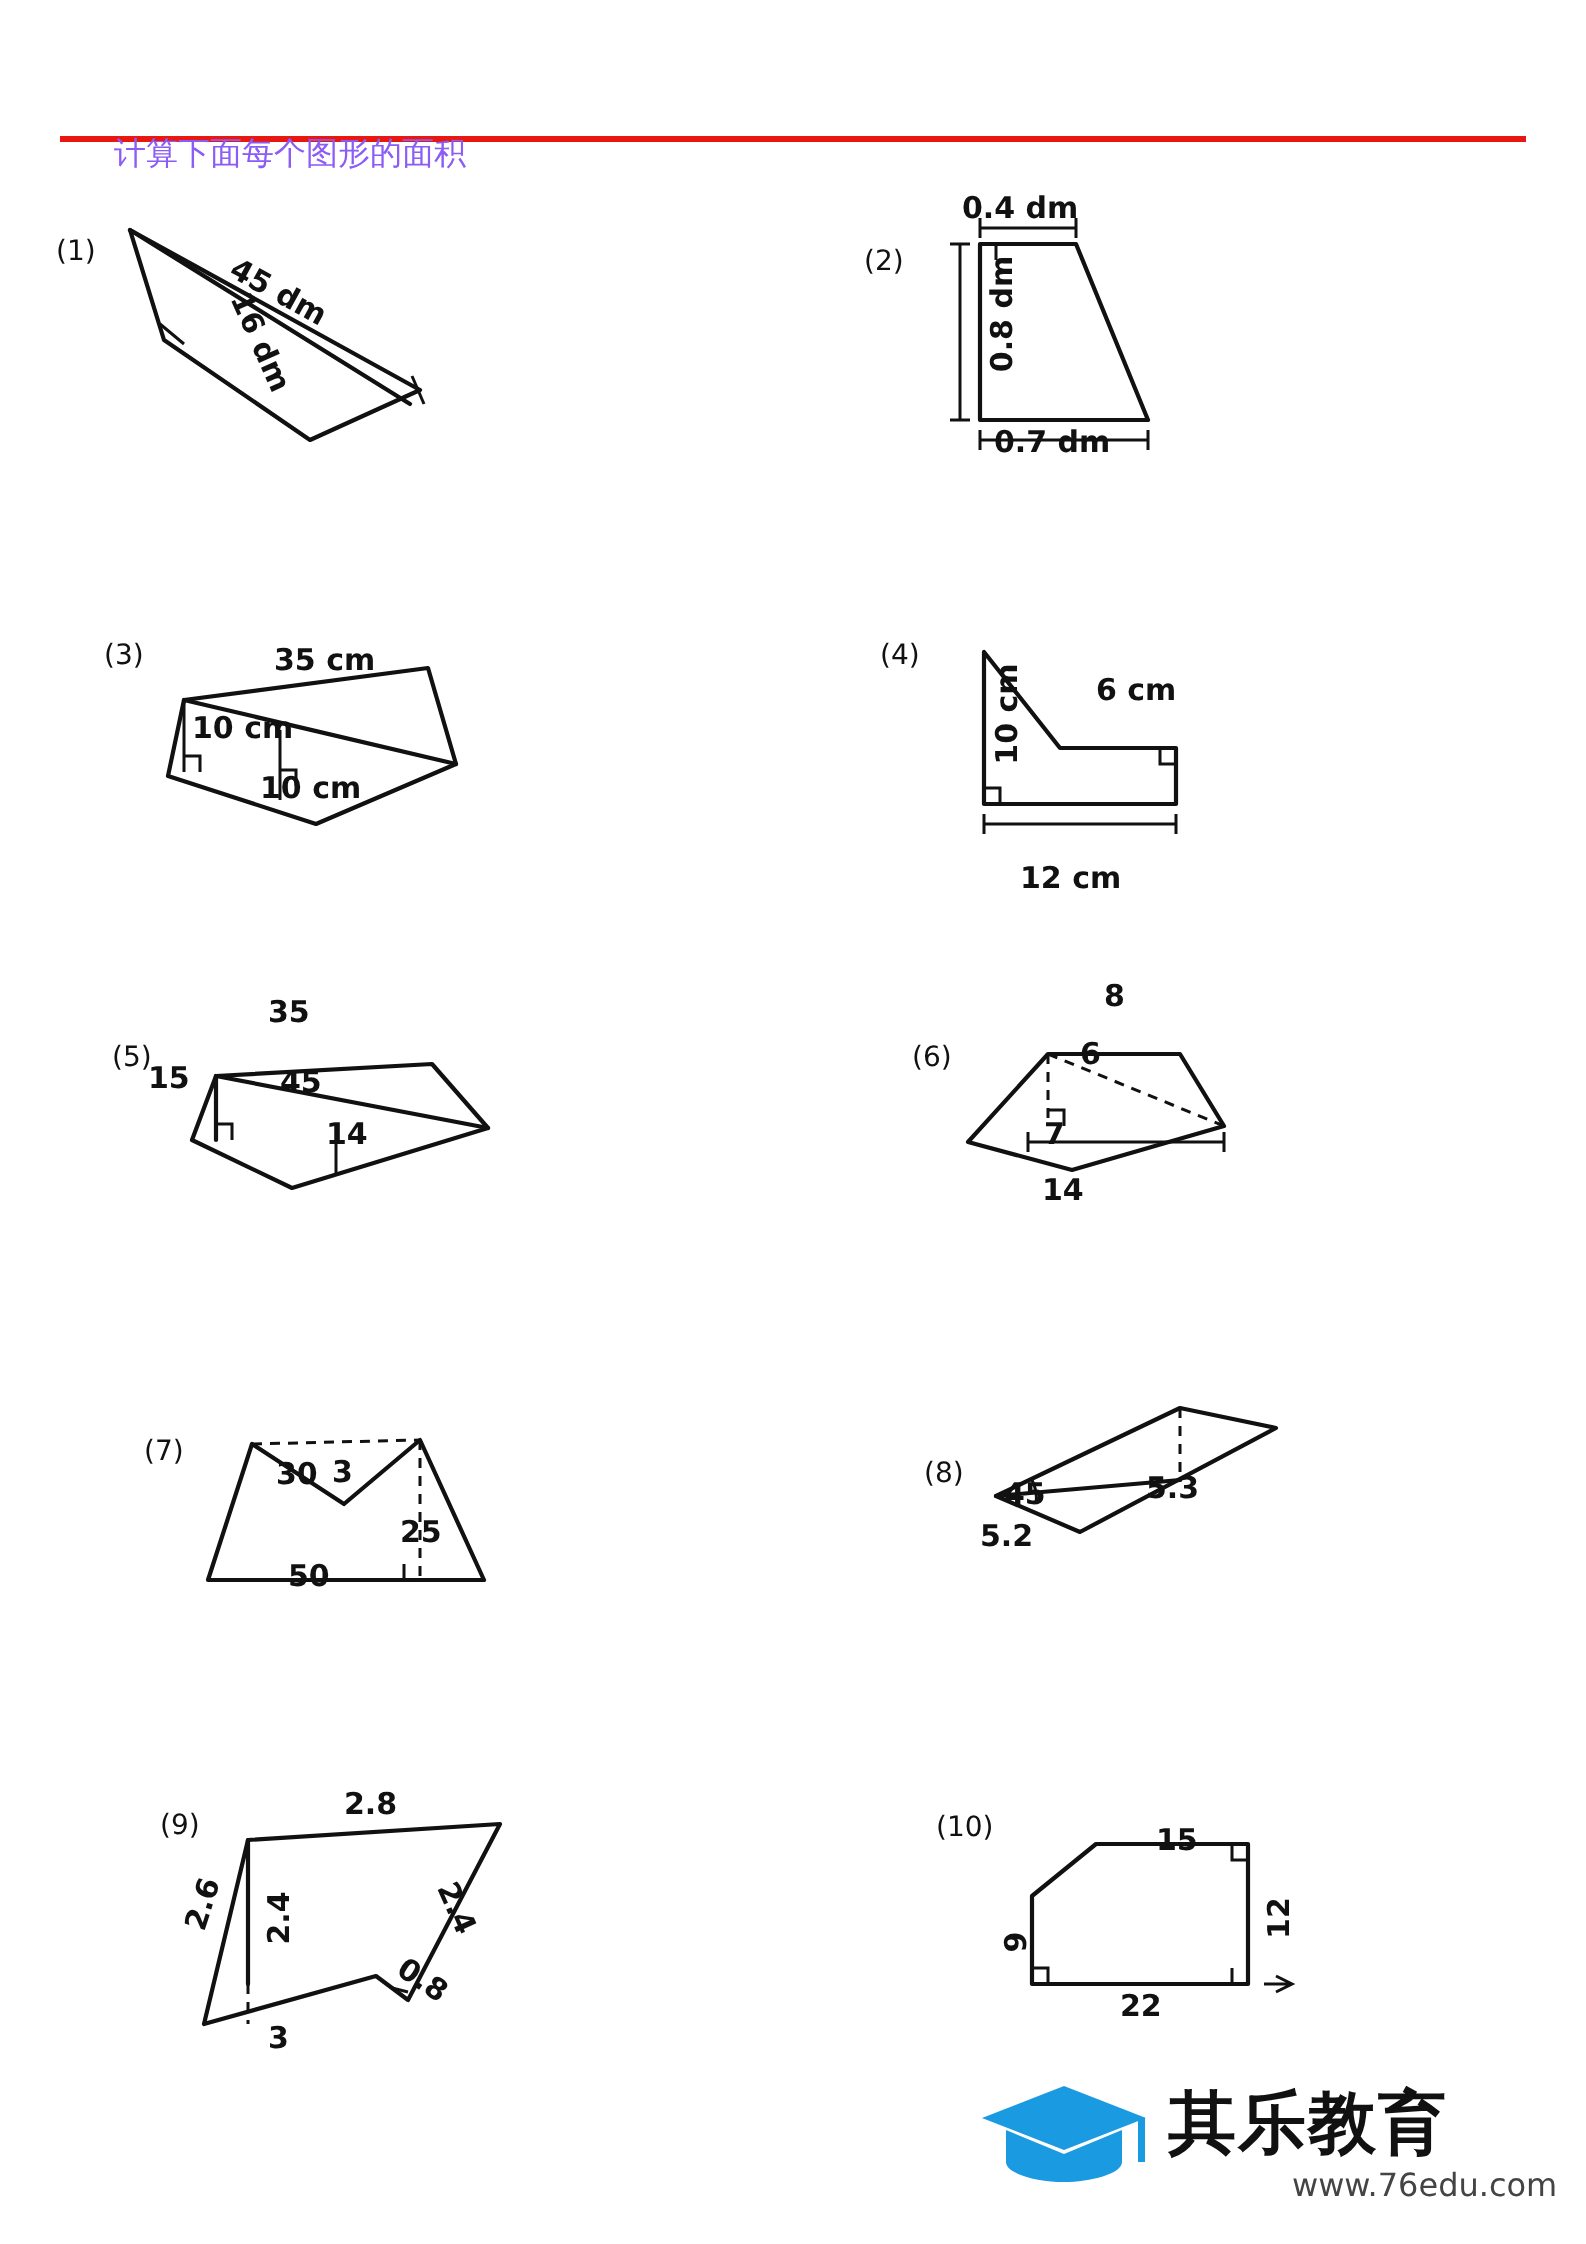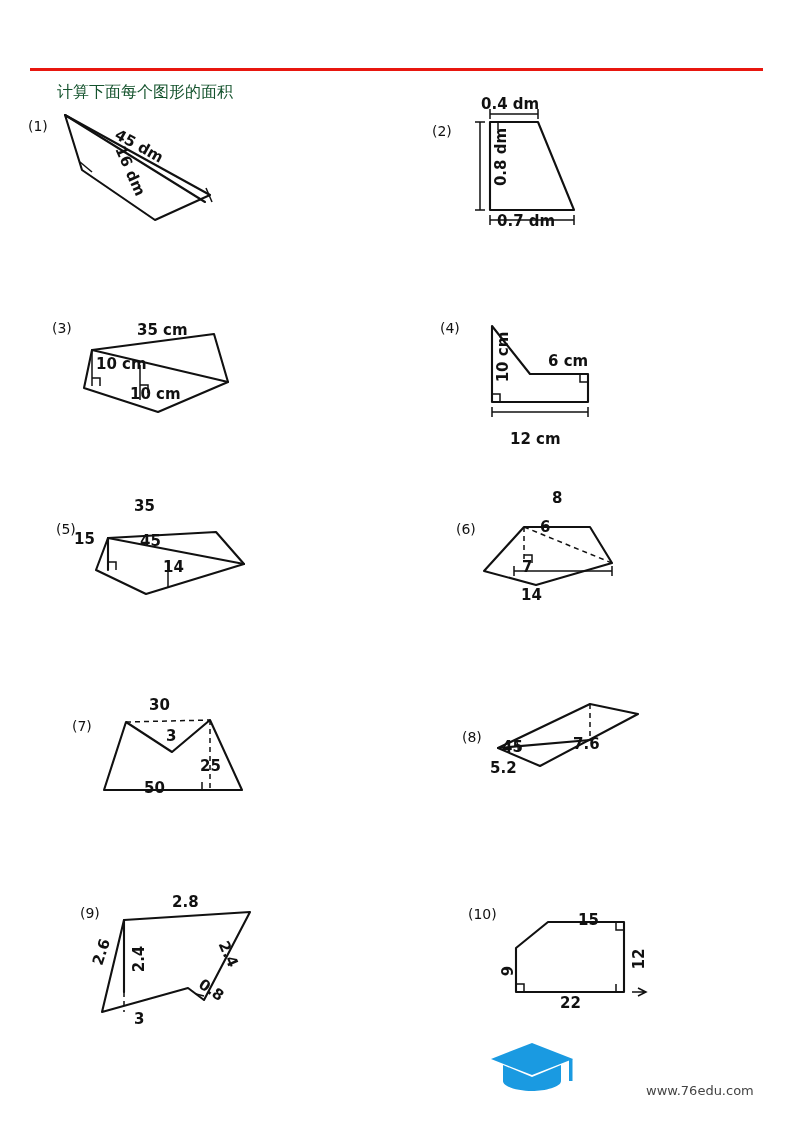--- a/index.html
+++ b/index.html
@@ -24,24 +24,24 @@
     letter-spacing:1px;
     white-space:nowrap;
   }
   .title-underline{
     position:absolute;
     top:68px;left:30px;width:733px;height:3px;
     background:#e8170f;
   }
   .subtitle{
     position:absolute;
-    top:82px;left:57px;
+    top:67px;left:57px;
     font-family:Liberation Serif, serif;
     font-size:16px;
-    color:#14532d;
+    color:#8b5cf6;
     white-space:nowrap;
   }
 
   
   .lab{
     position:absolute;
     font-family:"DejaVu Sans", sans-serif;
     font-weight:bold;
     color:#111;
     white-space:nowrap;
@@ -73,21 +73,21 @@
     font-family:"DejaVu Sans", sans-serif;
     font-weight:bold;
     font-size:34px;
     color:#111;
     letter-spacing:1px;
     white-space:nowrap;
   }
   .logo-url{
     position:absolute;left:157px;top:48px;
     font-family:"DejaVu Sans", sans-serif;
-    font-size:13px;
+    font-size:16px;
     color:#444;
     white-space:nowrap;
   }
 </style>
 </head>
 <body>
 
 <div class="page">
 
   <div class="title-underline"></div>
@@ -133,21 +133,21 @@
 
   <div class="idx" style="left:440px;top:320px;">(4)</div>
   <svg style="left:470px;top:316px;" width="160" height="110" viewBox="0 0 160 110">
     <path class="stroke" d="M22,10 L22,86 L118,86 L118,58 L60,58 Z"></path>
     <path class="thin" d="M22,78 L30,78 L30,86"></path>
     <path class="thin" d="M110,58 L110,66 L118,66"></path>
     <path class="thin" d="M22,96 L118,96"></path>
     <path class="thin" d="M22,91 L22,101 M118,91 L118,101"></path>
   </svg>
   <div class="lab num" style="left:478px;top:348px;transform:rotate(-90deg);">10 cm</div>
-  <div class="lab num" style="left:548px;top:352px;">6 cm</div>
+  <div class="lab num" style="left:548px;top:336px;">6 cm</div>
   <div class="lab num" style="left:510px;top:410px;margin-top:20px;">12 cm</div>
 
   <div class="idx" style="left:56px;top:521px;">(5)</div>
   <svg style="left:84px;top:512px;" width="180" height="100" viewBox="0 0 180 100">
     <path class="stroke" d="M24,26 L132,20 L160,52 L62,82 L12,58 Z"></path>
     <path class="stroke" d="M24,26 L160,52"></path>
     <path class="stroke" d="M24,26 L24,58"></path>
     <path class="thin" d="M24,50 L32,50 L32,58"></path>
     <path class="thin" d="M84,50 L84,76"></path>
   </svg>
@@ -170,34 +170,34 @@
   <div class="lab num" style="left:522px;top:558px;">7</div>
   <div class="lab num" style="left:521px;top:586px;">14</div>
 
   <div class="idx" style="left:72px;top:718px;">(7)</div>
   <svg style="left:96px;top:700px;" width="180" height="110" viewBox="0 0 180 110">
     <path class="stroke" d="M30,22 L76,52 L114,20 L146,90 L8,90 Z"></path>
     <path class="dash" d="M30,22 L114,20"></path>
     <path class="dash" d="M114,20 L114,90"></path>
     <path class="thin" d="M106,82 L106,90 L114,90"></path>
   </svg>
-  <div class="lab num" style="left:138px;top:696px;margin-left:11px;">30</div>
+  <div class="lab num" style="left:138px;top:728px;">30</div>
   <div class="lab num" style="left:166px;top:727px;">3</div>
   <div class="lab num" style="left:200px;top:757px;">25</div>
   <div class="lab num" style="left:144px;top:779px;">50</div>
 
   <div class="idx" style="left:462px;top:729px;">(8)</div>
   <svg style="left:486px;top:690px;" width="180" height="100" viewBox="0 0 180 100">
     <path class="stroke" d="M12,58 L104,14 L152,24 L54,76 Z"></path>
     <path class="stroke" d="M12,58 L104,50"></path>
     <path class="dash" d="M104,14 L104,50"></path>
     <path class="thin" d="M30,50 A20,20 0 0,1 32,62"></path>
   </svg>
   <div class="lab num" style="left:502px;top:738px;">45</div>
-  <div class="lab num" style="left:573px;top:735px;">7.6</div>
+  <div class="lab num" style="left:573px;top:735px;">5.3</div>
   <div class="lab num" style="left:490px;top:759px;">5.2</div>
 
   <div class="idx" style="left:80px;top:905px;">(9)</div>
   <svg style="left:100px;top:900px;" width="180" height="130" viewBox="0 0 180 130">
     <path class="stroke" d="M24,20 L150,12 L104,100 L88,88 L2,112 Z"></path>
     <path class="stroke" d="M24,20 L24,92"></path>
     <path class="dash" d="M24,92 L24,112"></path>
     <path class="thin" d="M96,94 L104,96"></path>
   </svg>
   <div class="lab num" style="left:172px;top:893px;">2.8</div>
@@ -219,16 +219,17 @@
   <div class="lab num" style="left:503px;top:962px;transform:rotate(-90deg);">9</div>
   <div class="lab num" style="left:629px;top:950px;transform:rotate(-90deg);">12</div>
   <div class="lab num" style="left:560px;top:994px;">22</div>
 
   <div class="logo-wrap">
     <svg class="cap" width="86" height="52" viewBox="0 0 86 52">
       <polygon points="43,2 84,18 43,34 2,18" fill="#1a9ae1"></polygon>
       <path d="M14,24 L14,40 C14,46 30,50 43,50 C56,50 72,46 72,40 L72,24 L43,36 Z" fill="#1a9ae1"></path>
       <rect x="80" y="18" width="3.5" height="22" fill="#1a9ae1"></rect>
     </svg>
+    <div class="logo-text">其乐教育</div>
     <div class="logo-url">www.76edu.com</div>
   </div>
 
 </div>
 
 </body></html>

